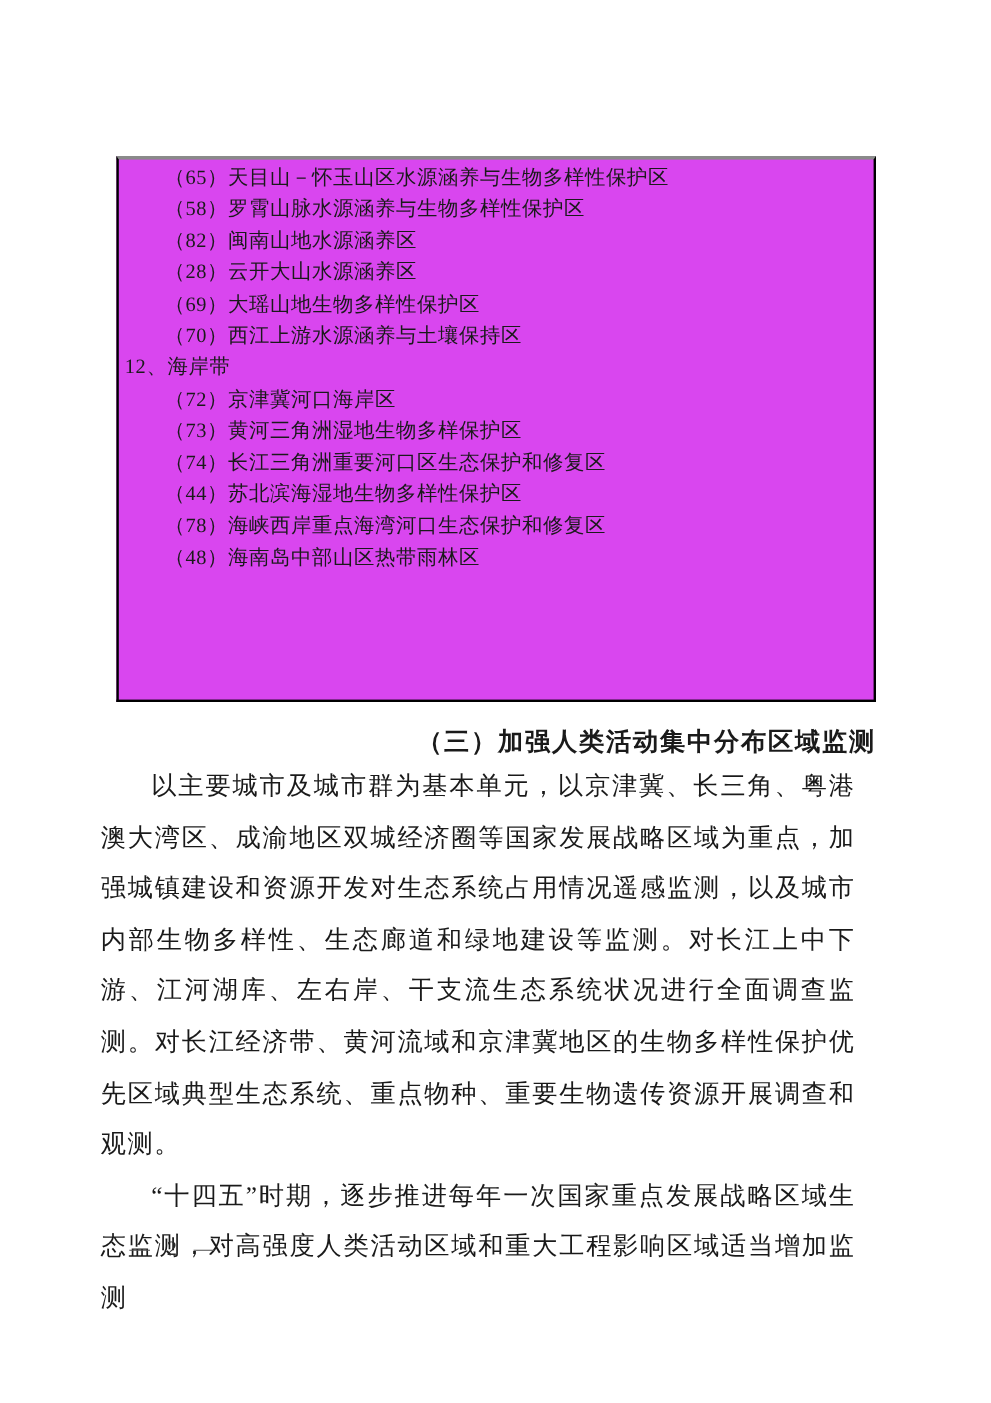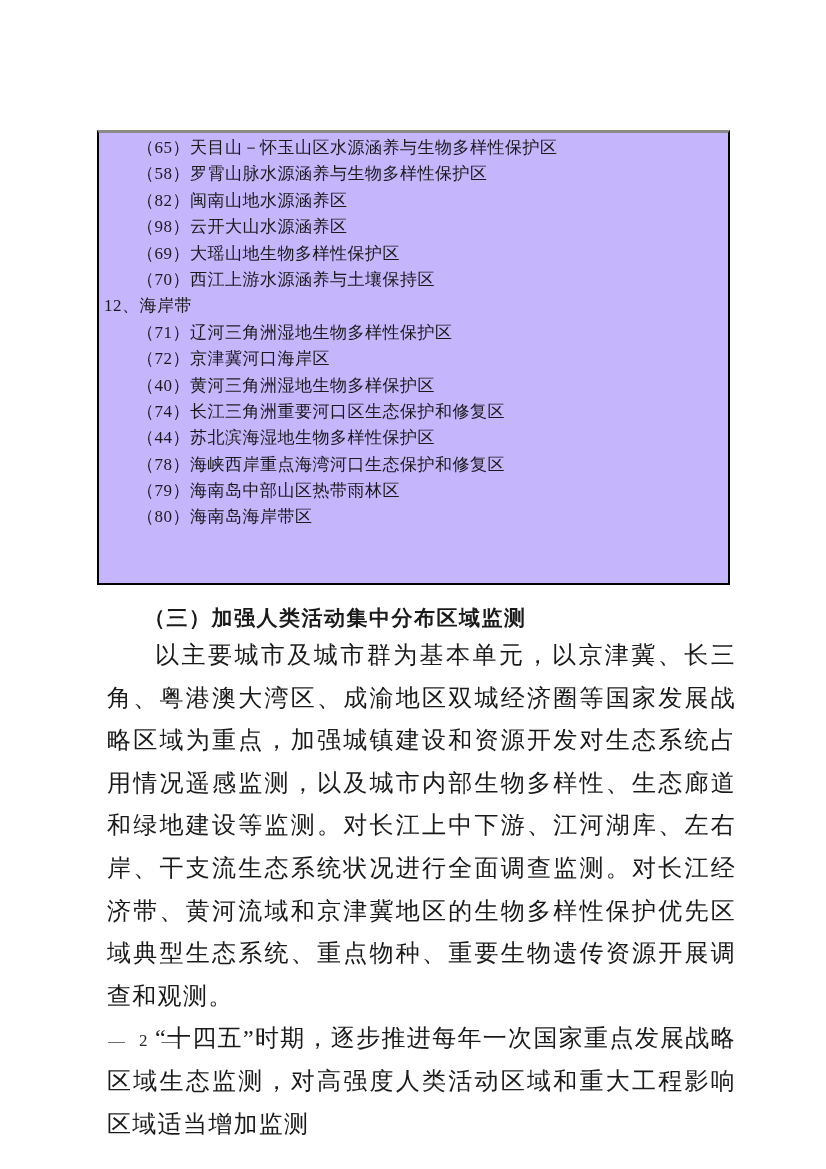--- a/index.html
+++ b/index.html
@@ -20,21 +20,21 @@
     position: absolute;
     left: 97px;
     top: 130px;
     width: 633px;
     height: 455px;
     box-sizing: border-box;
     border-left: 2px solid #000000;
     border-right: 2px solid #000000;
     border-bottom: 2px solid #000000;
     border-top: 3px solid #8a8a8a;
-    background: #c4b5fd;
+    background: #d946ef;
     padding-top: 2px;
   }
   .trow {
     height: 26.4px;
     line-height: 26.4px;
     font-size: 17px;
     letter-spacing: 0.5px;
     white-space: nowrap;
     overflow: hidden;
   }
@@ -44,27 +44,28 @@
     position: absolute;
     left: 100px;
     top: 604px;
     width: 630px;
     margin: 0;
     font-size: 21px;
     font-weight: bold;
     letter-spacing: 1.5px;
     text-indent: 44px;
     white-space: nowrap;
+    text-align: right;
   }
   .body-text {
     position: absolute;
-    left: 107px;
+    left: 84px;
     top: 634px;
     width: 629px;
-    font-size: 24px;
+    font-size: 21px;
     line-height: 42.6px;
     letter-spacing: 1.3px;
     text-align: justify;
   }
   .body-text p {
     margin: 0;
     text-indent: 2em;
     text-justify: inter-character;
   }
   .page-footer {
@@ -81,32 +82,30 @@
 </style>
 </head>
 <body>
 
 <div class="page">
 
   <div class="region-table">
     <div class="trow item">（65）天目山－怀玉山区水源涵养与生物多样性保护区</div>
     <div class="trow item">（58）罗霄山脉水源涵养与生物多样性保护区</div>
     <div class="trow item">（82）闽南山地水源涵养区</div>
-    <div class="trow item">（98）云开大山水源涵养区</div>
+    <div class="trow item">（28）云开大山水源涵养区</div>
     <div class="trow item">（69）大瑶山地生物多样性保护区</div>
     <div class="trow item">（70）西江上游水源涵养与土壤保持区</div>
     <div class="trow header">12、海岸带</div>
-    <div class="trow item">（71）辽河三角洲湿地生物多样性保护区</div>
     <div class="trow item">（72）京津冀河口海岸区</div>
-    <div class="trow item">（40）黄河三角洲湿地生物多样保护区</div>
+    <div class="trow item">（73）黄河三角洲湿地生物多样保护区</div>
     <div class="trow item">（74）长江三角洲重要河口区生态保护和修复区</div>
     <div class="trow item">（44）苏北滨海湿地生物多样性保护区</div>
     <div class="trow item">（78）海峡西岸重点海湾河口生态保护和修复区</div>
-    <div class="trow item">（79）海南岛中部山区热带雨林区</div>
-    <div class="trow item">（80）海南岛海岸带区</div>
+    <div class="trow item">（48）海南岛中部山区热带雨林区</div>
   </div>
 
   <h2 class="section-heading">（三）加强人类活动集中分布区域监测</h2>
 
   <div class="body-text">
     <p>以主要城市及城市群为基本单元，以京津冀、长三角、粤港澳大湾区、成渝地区双城经济圈等国家发展战略区域为重点，加强城镇建设和资源开发对生态系统占用情况遥感监测，以及城市内部生物多样性、生态廊道和绿地建设等监测。对长江上中下游、江河湖库、左右岸、干支流生态系统状况进行全面调查监测。对长江经济带、黄河流域和京津冀地区的生物多样性保护优先区域典型生态系统、重点物种、重要生物遗传资源开展调查和观测。</p>
     <p>“十四五”时期，逐步推进每年一次国家重点发展战略区域生态监测，对高强度人类活动区域和重大工程影响区域适当增加监测</p>
   </div>
 
   <div class="page-footer">

